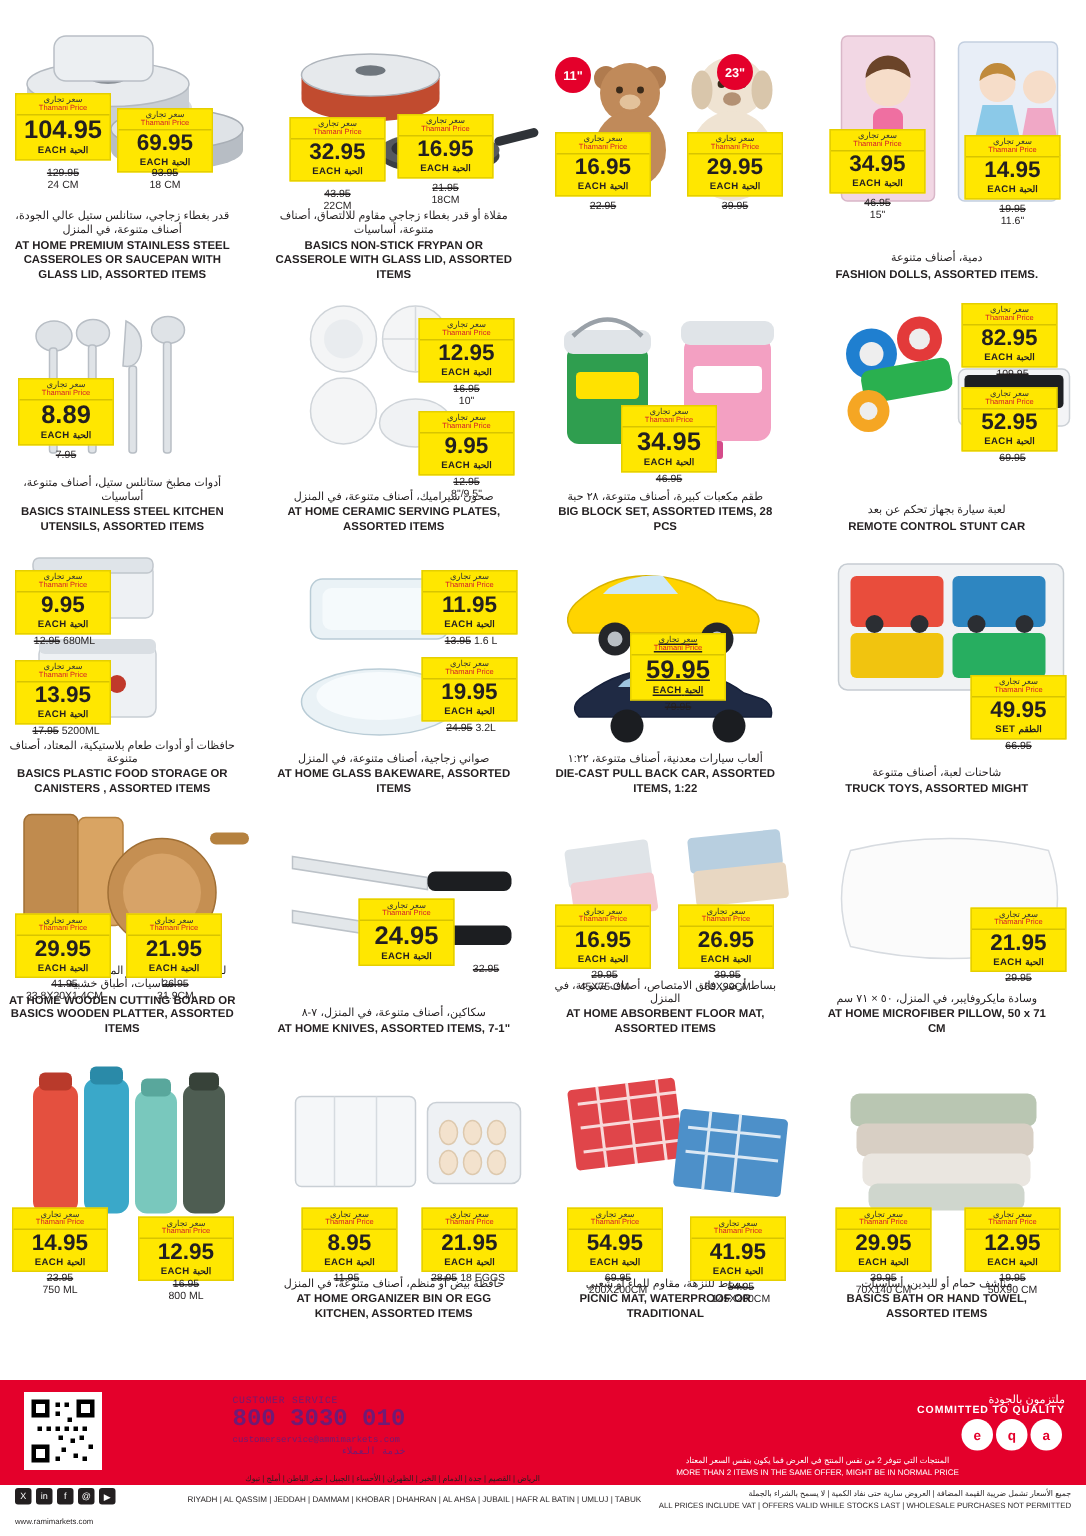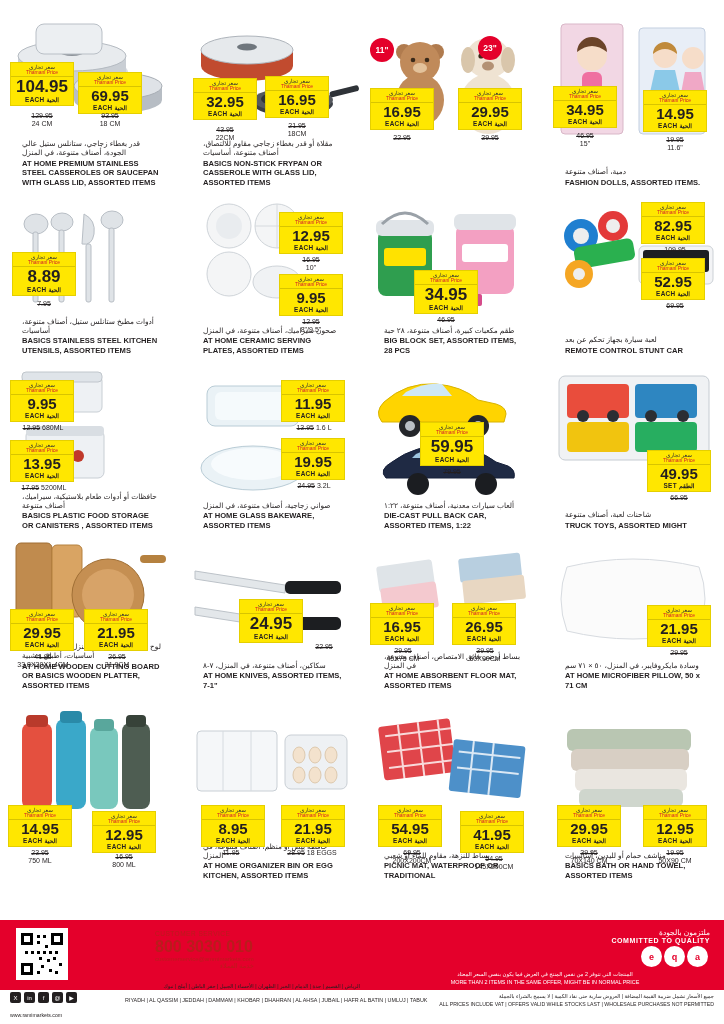--- a/index.html
+++ b/index.html
@@ -18,22 +18,22 @@
     position:absolute; left:0; top:0; width:724px; height:920px;
     display:grid;
     grid-template-columns:repeat(4,181px);
     grid-template-rows:190px 168px 175px 160px 190px;
   }
   .cell { position:relative; padding:2px; overflow:hidden; }
 
   
   .art { position:absolute; left:0; top:0; width:100%; height:100%; }
 
-  .cap { text-align:left; font-size:7.6px; line-height:1.25; color:#231f20;
-         position:absolute; left:2px; right:20px; bottom:3px; font-weight:700;margin-left:20px; }
+  .cap { text-align:center; font-size:7.6px; line-height:1.25; color:#231f20;
+         position:absolute; left:2px; right:20px; bottom:3px; font-weight:700; }
   .cap .ar { font-size:7.4px; font-weight:400; display:block; margin-bottom:1px; }
   .cap .en { display:block; }
 
   
   .tag {
     position:absolute; width:64px; background:#ffe700;
     border:1px solid #e5cf00; text-align:center; z-index:6;
     padding:1px 0 2px 0;
   }
   .tag .hdr {
@@ -56,21 +56,21 @@
     position:absolute; width:24px; height:24px; border-radius:50%;
     background:#e4002b; color:#fff; font-size:8.5px; font-weight:700;
     display:flex; align-items:center; justify-content:center; z-index:7;
   }
 
   
   .footer { position:absolute; left:0; bottom:0; width:724px; height:104px; background:#ffffff; }
   .footer-red { position:absolute; left:0; top:0; width:724px; height:70px; background:#e4002b; }
   .qr { position:absolute; left:16px; top:8px; width:52px; height:52px; background:#fff; padding:3px; }
   .qr svg { display:block; }
-  .cs { position:absolute; left:155px; top:10px; color:#b91c1c; }
+  .cs { position:absolute; left:155px; top:10px; color:#701a75;font-family:Liberation Mono, monospace; }
   .cs .t1 { font-size:6.5px; letter-spacing:.5px; }
   .cs .t2 { font-size:16px; font-weight:700; line-height:1.2; }
   .cs .t3 { font-size:6px; }
   .cs .t4 { font-size:6.5px; direction:rtl; }
   .commit { position:absolute; right:14px; top:8px; text-align:right; color:#fff; }
   .commit .ar { font-size:7.5px; }
   .commit .en { font-size:7px; letter-spacing:.6px; font-weight:700; }
   .logo-circle { position:absolute; right:16px; top:26px; display:flex; gap:2px; }
   .logo-circle span {
     width:21px;height:21px;border-radius:50%;background:#fff;color:#e4002b;
@@ -398,21 +398,21 @@
       <div class="tag" style="left:10px; top:82px;">
         <div class="hdr">
             <span class="a">سعر تجاري</span>
             <span class="b">Thamani Price</span>
           </div>
         <div class="price">13.95</div>
         <div class="unit"><span>EACH</span> <span class="unitar">الحبة</span></div>
       </div>
       <div class="was" style="left:12px; top:126px; width:64px;"><span class="strike">17.95</span> <span>5200ML</span></div>
       <div class="cap">
-        <span class="ar">حافظات أو أدوات طعام بلاستيكية، سيراميك، أصناف متنوعة</span>
+        <span class="ar">حافظات أو أدوات طعام بلاستيكية، المعتاد، أصناف متنوعة</span>
         <span class="en">BASICS PLASTIC FOOD STORAGE OR CANISTERS , ASSORTED ITEMS</span>
       </div>
     </div>
 
     <div class="cell">
       <svg class="art" viewBox="0 0 181 175">
         <rect x="26" y="28" width="92" height="40" rx="8" fill="#eaf2f6" stroke="#b9ccd6"></rect>
         <rect x="34" y="34" width="76" height="28" rx="6" fill="#f5fafc"></rect>
         <ellipse cx="72" cy="110" rx="52" ry="22" fill="#eaf2f6" stroke="#b9ccd6"></ellipse>
         <ellipse cx="72" cy="106" rx="42" ry="16" fill="#f7fbfd"></ellipse>
@@ -447,21 +447,21 @@
         <path d="M44 34 q18 -10 36 -8 l10 12 h-50z" fill="#cfe8f6"></path>
         <circle cx="48" cy="68" r="11" fill="#24262a"></circle>
           <circle cx="48" cy="68" r="5" fill="#b9bfc5"></circle>
         <circle cx="116" cy="68" r="11" fill="#24262a"></circle>
           <circle cx="116" cy="68" r="5" fill="#b9bfc5"></circle>
         <path d="M30 104 q24 -18 56 -16 q30 2 48 16 l12 4 q8 4 6 12 h-128 q-8 -8 6 -16z" fill="#1f2a44" stroke="#16203a"></path>
         <path d="M54 96 q20 -10 40 -8 l12 12 h-56z" fill="#9fc6e0"></path>
         <circle cx="56" cy="126" r="11" fill="#1b1d21"></circle>
           <circle cx="124" cy="126" r="11" fill="#1b1d21"></circle>
       </svg>
-      <div class="tag big" style="left:58px; top:64px;">
+      <div class="tag big" style="left:58px; top:64px;text-decoration:underline;">
         <div class="hdr">
             <span class="a">سعر تجاري</span>
             <span class="b">Thamani Price</span>
           </div>
         <div class="price">59.95</div>
         <div class="unit"><span>EACH</span> <span class="unitar">الحبة</span></div>
       </div>
       <div class="was" style="left:60px; top:110px; width:60px;"><span class="strike">79.95</span></div>
       <div class="cap">
         <span class="ar">ألعاب سيارات معدنية، أصناف متنوعة، ١:٢٢</span>

